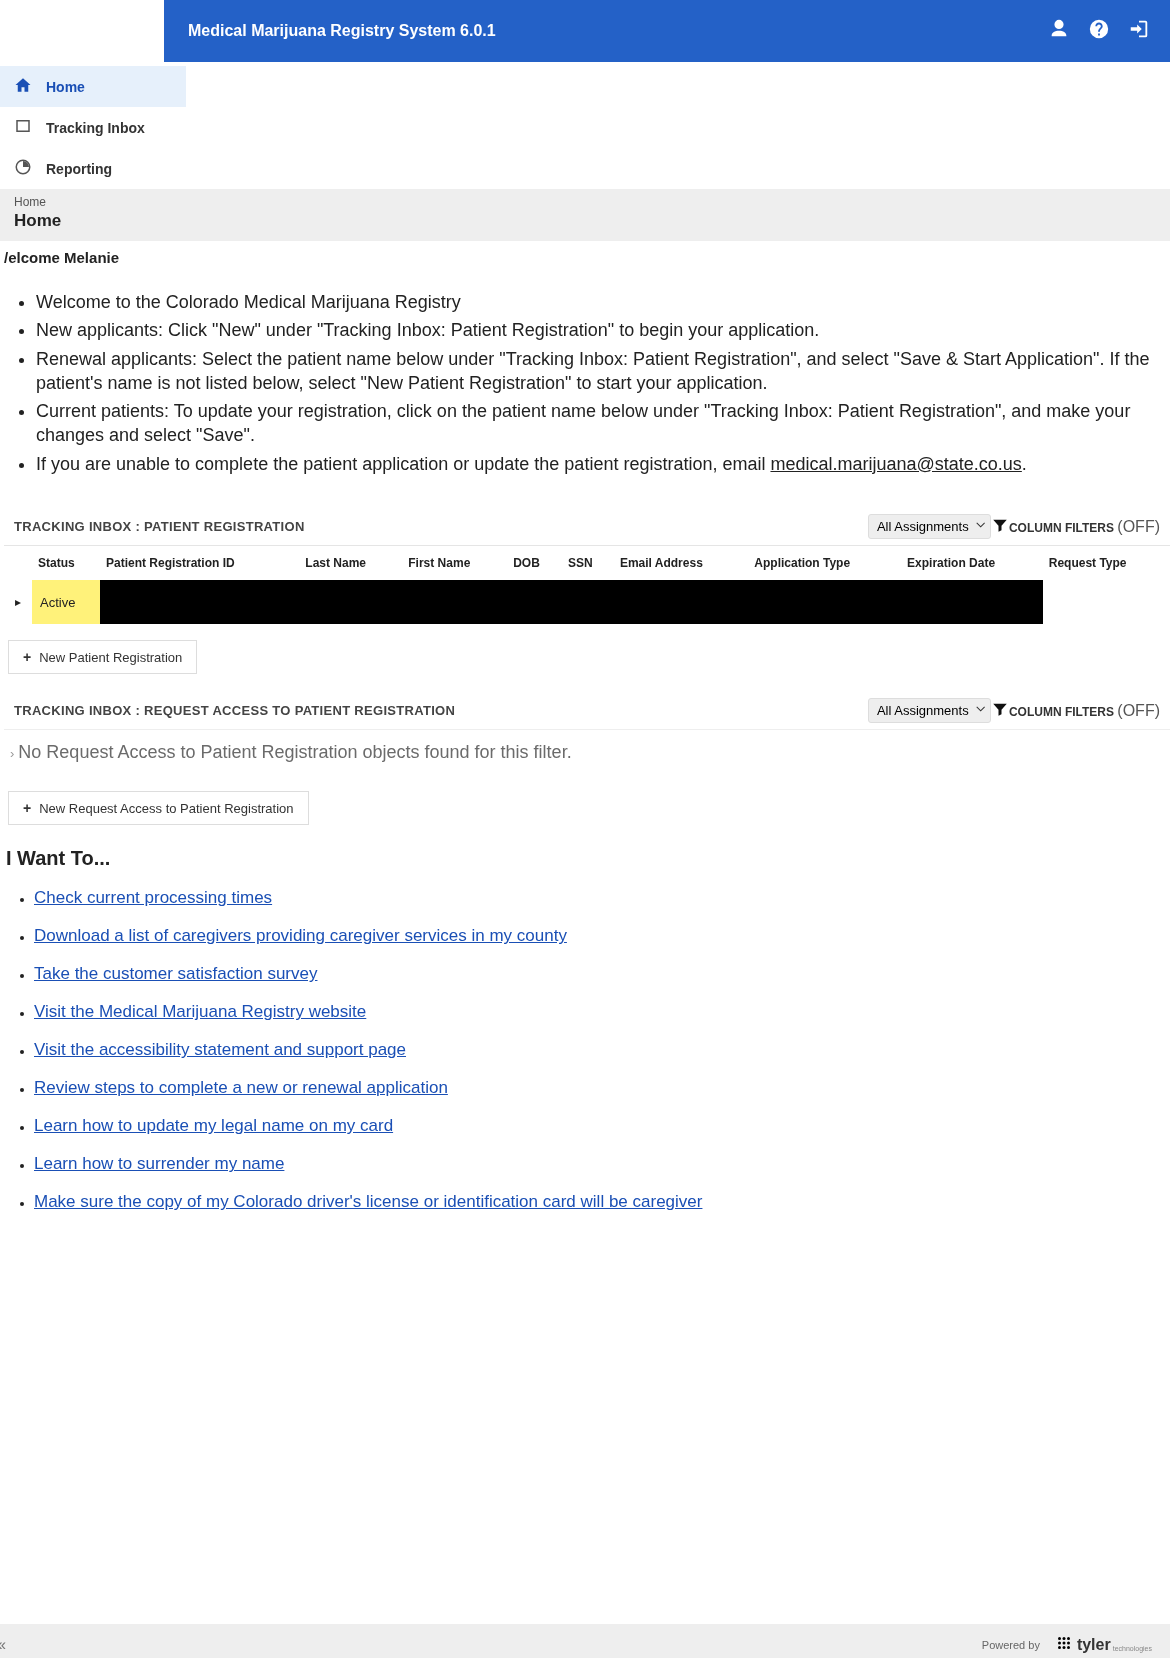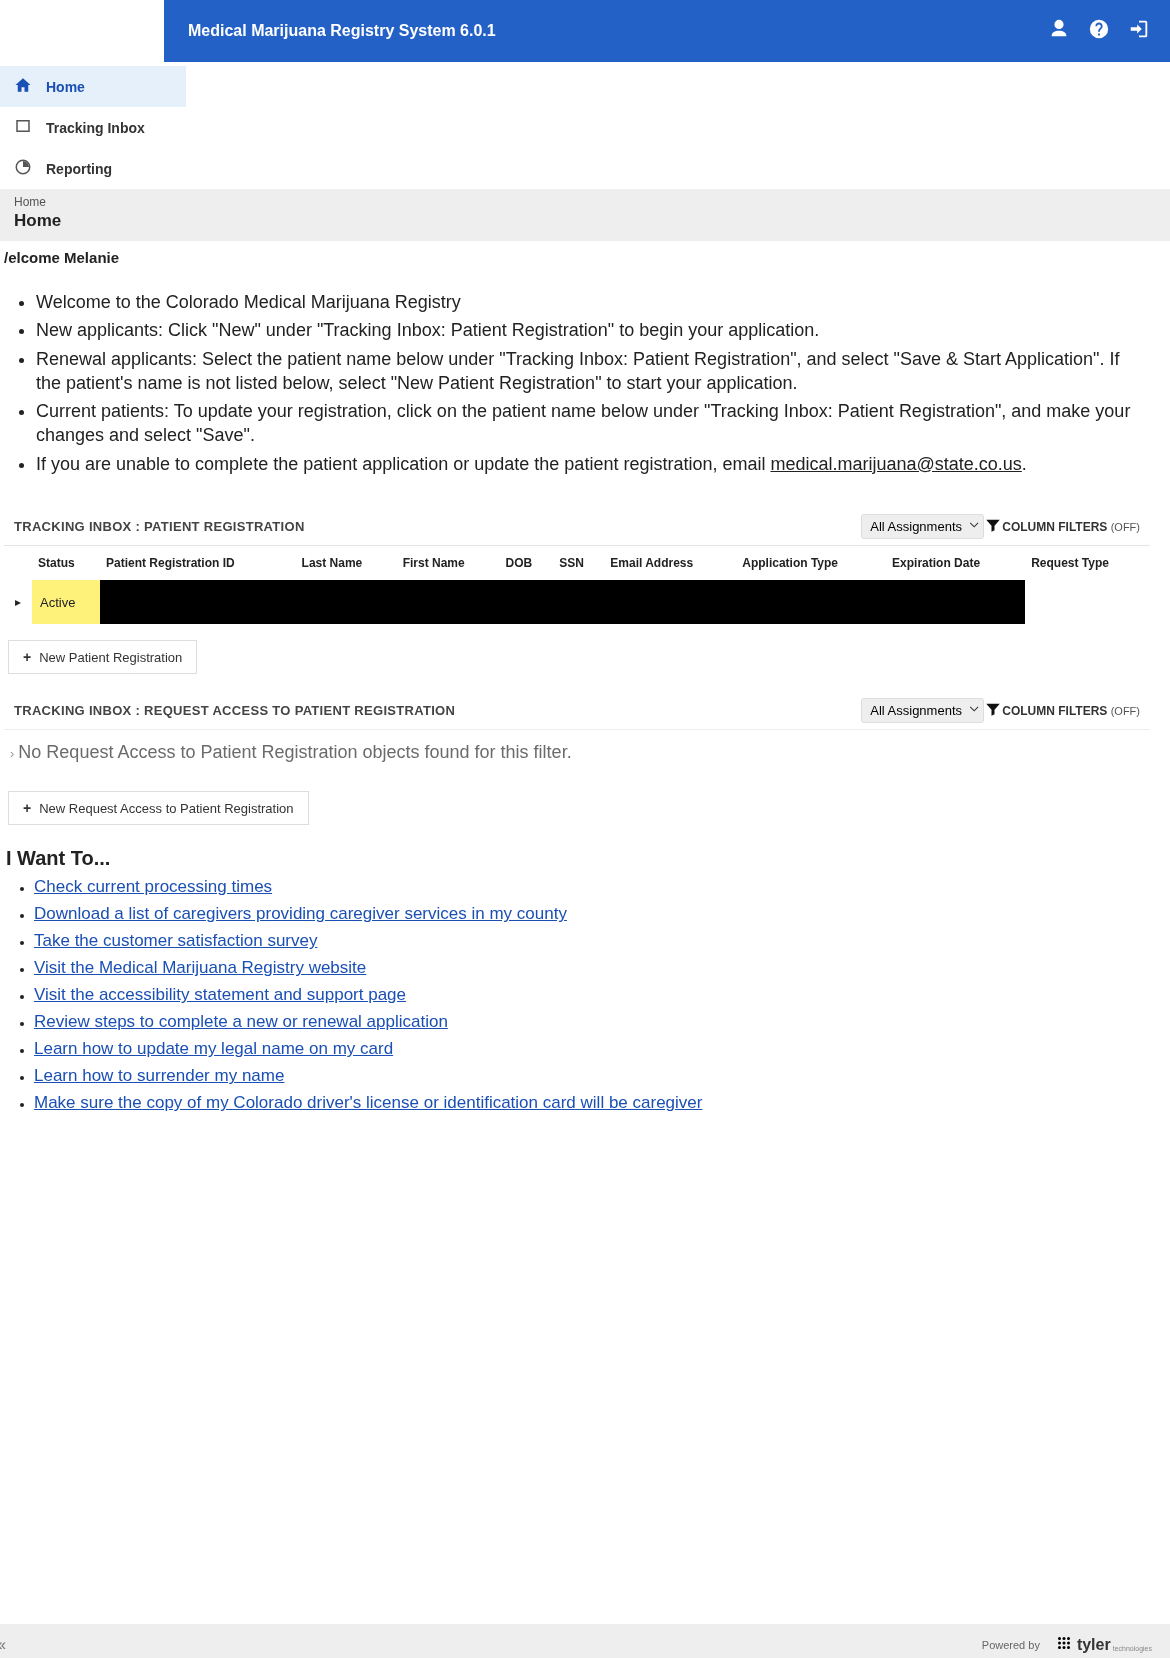--- a/index.html
+++ b/index.html
@@ -56,21 +56,21 @@
     min-width: 0;
   }
   .breadcrumb-area {
     background: #eeeeee;
     padding: 6px 14px 10px 14px;
   }
   .breadcrumb { font-size: 12px; color: #555; }
   .page-title { font-size: 17px; font-weight: bold; margin-top: 2px; }
   .welcome-user { font-size: 15px; font-weight: bold; padding: 8px 4px 4px 4px; }
 
-  .content { padding: 10px 20px 0 4px; }
+  .content { padding: 10px 0 0 4px; }
   .bullets { padding: 10px 10px 10px 32px; font-size: 18px; line-height: 1.35; }
   .bullets li { margin-bottom: 4px; }
   .bullets a { color: #222; text-decoration: underline; }
 
   .inbox-section { margin-top: 18px; }
   .inbox-header {
     display: flex;
     align-items: center;
     padding: 6px 10px;
   }
@@ -84,21 +84,21 @@
     appearance: none;
     position: relative;
   }
   .select-wrap { position: relative; display: inline-block; }
   .select-wrap::after {
     content: "⌵";
     position: absolute; right: 6px; top: 3px; font-size: 11px; pointer-events:none; color:#333; font-weight:bold;
   }
   .filter-icon svg { width: 18px; height: 18px; fill: #111; cursor:pointer; }
   .col-filters { font-size: 12px; font-weight: 600; color: #333; cursor:pointer; }
-  .col-filters .off { font-weight: 400; color:#555; font-size:11px;}
+  .col-filters .off { font-weight: 400; color:#555; font-size:16px;}
 
   .table-wrap { border-top: 1px solid #e5e5e5; }
   table { width: 100%; border-collapse: collapse; font-size: 12px; }
   th { text-align: left; font-weight: bold; padding: 10px 6px; vertical-align: top; line-height:1.2; }
   th:first-child { width: 28px; }
   td { padding: 0; }
   .row-expand { width: 28px; text-align: center; font-size: 12px; cursor:pointer; background:#fff; }
   .status-cell { background: #fff27a; padding: 14px 8px; font-size: 13px; font-weight: 500; width:68px;}
   .redacted { background: #000; height: 44px; }
 
@@ -119,21 +119,21 @@
   .no-results {
     color: #6b6b6b;
     font-size: 18px;
     padding: 12px 6px;
     border-top: 1px solid #eee;
   }
   .no-results .chev { font-size: 13px; color:#999; margin-right:4px;}
 
   .want-heading { font-size: 20px; font-weight: bold; margin: 22px 0 6px 2px; }
   .want-list { padding-left: 30px; font-size: 17px; }
-  .want-list li { margin: 7px 0; font-size: 12px; }
+  .want-list li { margin: 18px 0; font-size: 12px; }
   .want-list li a { color: #1a4fb5; text-decoration: underline; font-size: 17px; }
 
   .footer {
     margin-top: auto;
     background: #eeeeee;
     display: flex;
     align-items: center;
     padding: 10px 18px;
     font-size: 12px;
     color: #555;

